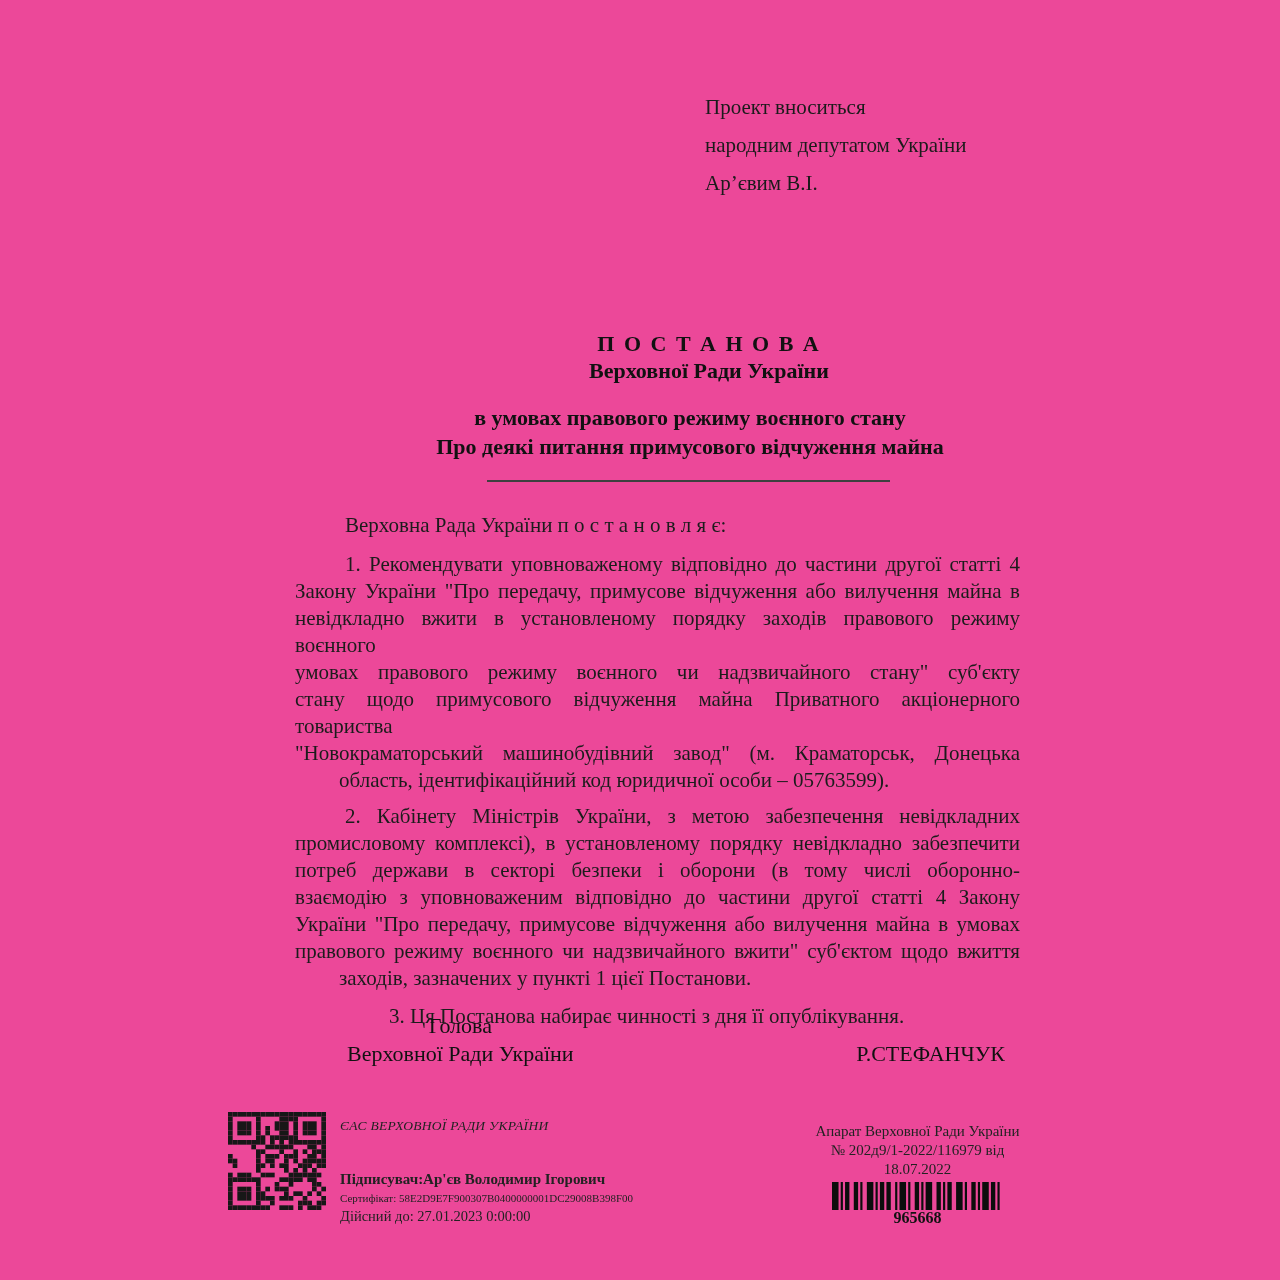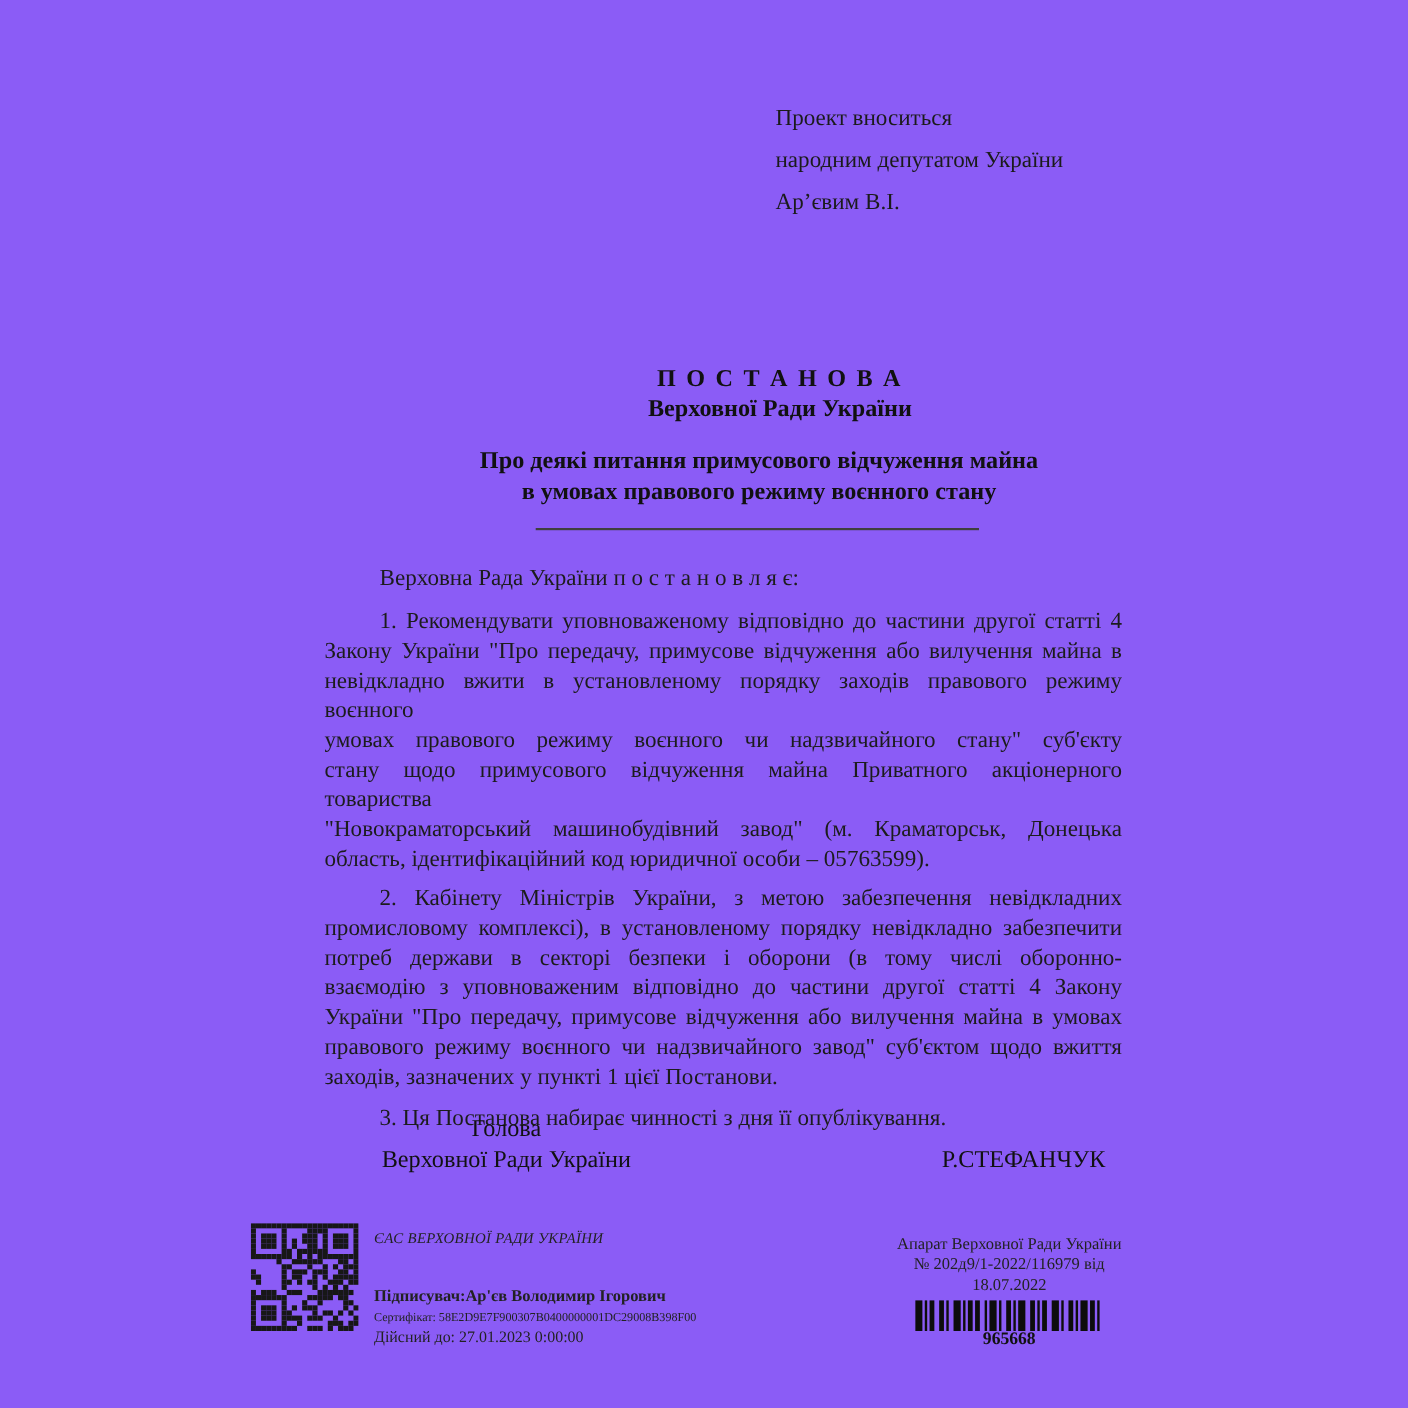--- a/index.html
+++ b/index.html
@@ -4,21 +4,21 @@
 <style>
   html, body { margin: 0; padding: 0; }
   body {
     width: 1280px; height: 1280px;
     background: #ffffff;
     position: relative;
     font-family: "Liberation Serif", serif;
     color: #1e1e1e;
     overflow: hidden;
   }
-  .page { position: absolute; inset: 0; background: #8b5cf6; }
+  .page { position: absolute; inset: 0; background: #ec4899; }
 
   
   .intro {
     position: absolute; left: 705px; top: 88px;
     font-size: 21px; line-height: 38px; color: #1b1b1b;
   }
 
   
   .heading {
     position: absolute; left: 349px; top: 330px; width: 720px;
@@ -43,21 +43,21 @@
     position: absolute; left: 295px; top: 512px; width: 725px;
     font-size: 21px; line-height: 27px; color: #1c1c1c;
   }
   .resolve { text-indent: 50px; }
   .para { margin-top: 0; }
   .para-1 { margin-top: 12px; }
   .para-2 { margin-top: 9px; }
   .para-3 { margin-top: 11px; }
   .line { text-align: justify; text-align-last: justify; }
   .line.first { text-indent: 50px; }
-  .line.last { text-align-last: left; }
+  .line.last { text-align-last: left; margin-left: 44px; }
 
   
   .signature {
     position: absolute; left: 295px; top: 1012px; width: 725px;
     display: flex; justify-content: space-between; align-items: flex-end;
     font-weight: normal; font-size: 22px; line-height: 28px; color: #111;
   }
   .sig-left { margin-left: 52px; text-align: center; }
   .sig-right { margin-right: 15px; }
 
@@ -95,22 +95,22 @@
     <div>народним депутатом України</div>
     <div>Ар’євим В.І.</div>
   </div>
 
   <div class="heading">
     <div class="top-line">П О С Т А Н О В А</div>
     <div>Верховної Ради України</div>
   </div>
 
   <div class="doc-title">
+    <div>в умовах правового режиму воєнного стану</div>
     <div>Про деякі питання примусового відчуження майна</div>
-    <div>в умовах правового режиму воєнного стану</div>
   </div>
 
   <div class="title-rule"></div>
 
   <div class="body-col">
     <div class="resolve">Верховна Рада України п о с т а н о в л я є:</div>
 
     <div class="para para-1">
       <div class="line first">1.   Рекомендувати уповноваженому відповідно до частини другої статті 4</div>
       <div class="line">Закону України "Про передачу, примусове відчуження або вилучення майна в</div>
@@ -120,21 +120,21 @@
       <div class="line">"Новокраматорський машинобудівний завод" (м. Краматорськ, Донецька</div>
       <div class="line last">область, ідентифікаційний код юридичної особи – 05763599).</div>
     </div>
 
     <div class="para para-2">
       <div class="line first">2.   Кабінету Міністрів України, з метою забезпечення невідкладних</div>
       <div class="line">промисловому комплексі), в установленому порядку невідкладно забезпечити</div>
       <div class="line">потреб держави в секторі безпеки і оборони (в тому числі оборонно-</div>
       <div class="line">взаємодію з уповноваженим відповідно до частини другої статті 4 Закону</div>
       <div class="line">України "Про передачу, примусове відчуження або вилучення майна в умовах</div>
-      <div class="line">правового режиму воєнного чи надзвичайного завод" суб'єктом щодо вжиття</div>
+      <div class="line">правового режиму воєнного чи надзвичайного вжити" суб'єктом щодо вжиття</div>
       <div class="line last">заходів, зазначених у пункті 1 цієї Постанови.</div>
     </div>
 
     <div class="para para-3">
       <div class="line first last">3.   Ця Постанова набирає чинності з дня її опублікування.</div>
     </div>
   </div>
 
   <div class="signature">
     <div class="sig-left">

